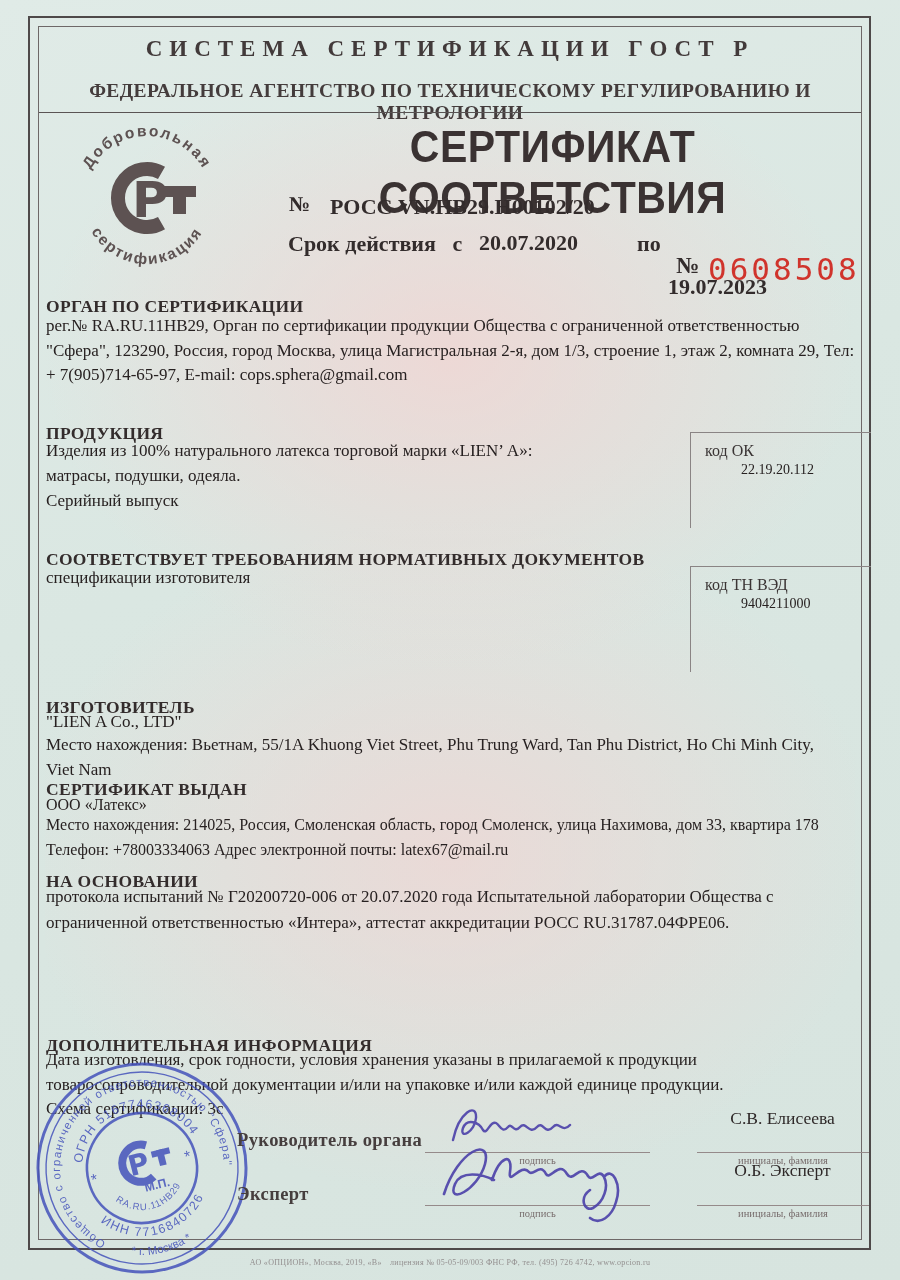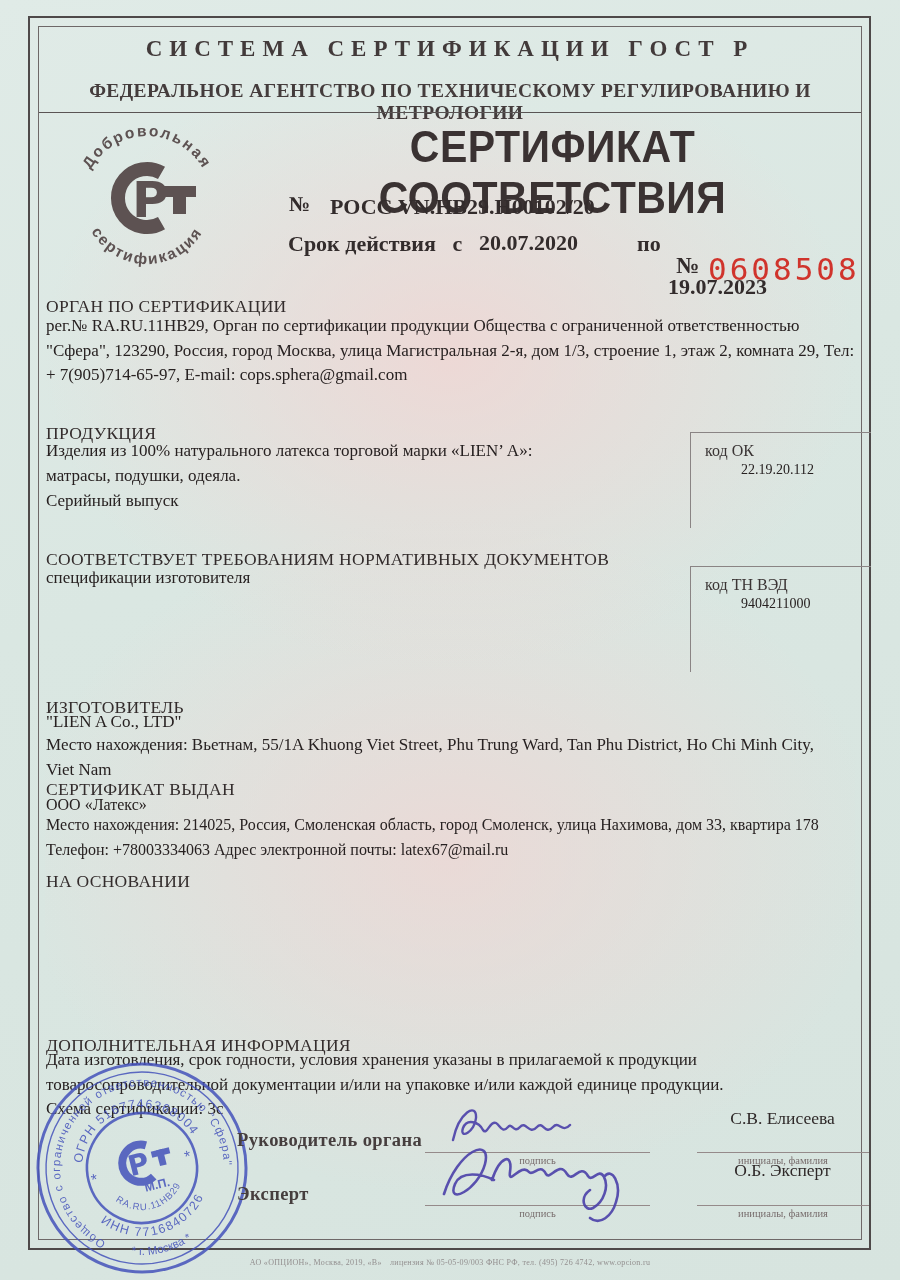--- a/index.html
+++ b/index.html
@@ -17,21 +17,21 @@
     pointer-events:none;
   }
   .border-outer{position:absolute;left:28px;top:16px;width:839px;height:1230px;border:2.5px solid #4e4949;}
   .border-inner{position:absolute;left:38px;top:26px;width:822px;height:1212px;border:1px solid #6e6868;}
   .hdr-divider{position:absolute;left:39px;top:112px;width:822px;border-top:1.6px solid #5a5454;}
   .hdr1{font-weight:bold;font-size:23px;letter-spacing:7px;color:#423a3a;text-align:center;}
   .hdr2{font-weight:bold;font-size:19.5px;letter-spacing:.4px;color:#443c3c;text-align:center;}
   .big-title{font-family:"Liberation Sans","DejaVu Sans",sans-serif;font-weight:bold;
     font-size:41px;letter-spacing:.5px;color:#3a3232;text-align:center;transform:scale(1,1.08);}
   .lbl-b{font-weight:bold;font-size:22px;color:#332c2c;}
-  .sec-title{font-weight:normal;font-size:17.5px;letter-spacing:.3px;color:#332c2c;}
+  .sec-title{font-weight:bold;font-size:17.5px;letter-spacing:.3px;color:#332c2c;}
   .body-txt{font-size:17px;line-height:24.5px;color:#272121;}
   .body-sm{font-size:16px;line-height:23px;color:#272121;}
   .code-box{border-top:1.2px solid #8a8484;border-left:1.2px solid #8a8484;padding:9px 6px 0 14px;}
   .code-lbl{font-size:16px;color:#3a3434;line-height:17px;}
   .code-val{font-size:14px;color:#272121;line-height:22px;margin-left:36px;}
   .serial{font-family:"DejaVu Sans Mono","Liberation Mono",monospace;font-size:31px;letter-spacing:3px;color:#d0342c;}
   .sigline{border-bottom:1.1px solid #958a8a;}
   .caption{font-size:10.5px;color:#776c6c;text-align:center;}
   .sig-label{font-weight:bold;font-size:18.5px;color:#463e3e;letter-spacing:.4px;}
   .name-txt{font-size:17.5px;color:#2e2828;text-align:center;}
@@ -104,20 +104,21 @@
   <div class="abs sec-title" style="left:46px;top:697px;">ИЗГОТОВИТЕЛЬ</div>
   <div class="abs body-txt" style="left:46px;top:710px;width:800px;">"LIEN A Co., LTD"</div>
   <div class="abs body-txt" style="left:46px;top:733px;width:800px;">Место нахождения: Вьетнам, 55/1A Khuong Viet Street, Phu Trung Ward, Tan Phu District, Ho Chi Minh City, Viet Nam</div>
 
   <div class="abs sec-title" style="left:46px;top:779px;">СЕРТИФИКАТ ВЫДАН</div>
   <div class="abs body-sm" style="left:46px;top:793px;width:812px;">ООО «Латекс»</div>
   <div class="abs body-sm" style="left:46px;top:813px;width:820px;">Место нахождения: 214025, Россия, Смоленская область, город Смоленск, улица Нахимова, дом 33, квартира 178</div>
   <div class="abs body-sm" style="left:46px;top:838px;width:820px;">Телефон: +78003334063 Адрес электронной почты: latex67@mail.ru</div>
 
   <div class="abs sec-title" style="left:46px;top:871px;">НА ОСНОВАНИИ</div>
+  <div class="abs body-txt" style="left:46px;top:884px;width:790px;line-height:26px;">протокола испытаний № Г20200720-006 от 20.07.2020 года Испытательной лаборатории Общества с ограниченной ответственностью «Интера», аттестат аккредитации РОСС RU.31787.04ФРЕ06.</div>
 
   <div class="abs sec-title" style="left:46px;top:1035px;">ДОПОЛНИТЕЛЬНАЯ ИНФОРМАЦИЯ</div>
   <div class="abs body-txt" style="left:46px;top:1048px;width:815px;">Дата изготовления, срок годности, условия хранения указаны в прилагаемой к продукции товаросопроводительной документации и/или на упаковке и/или каждой единице продукции.</div>
   <div class="abs body-txt" style="left:46px;top:1097px;width:600px;">Схема сертификации: 3с</div>
 
   <svg class="abs" style="left:22px;top:1048px;opacity:.85;" width="240" height="240" viewBox="-120 -120 240 240">
     <defs>
       <path id="stampOuter" d="M -82,0 A 82,82 0 1 1 82,0 A 82,82 0 1 1 -82,0"></path>
       <path id="stampOgrn" d="M -60,0 A 60,60 0 0 1 60,0"></path>
       <path id="stampInn" d="M -68,0 A 68,68 0 0 0 68,0"></path>

